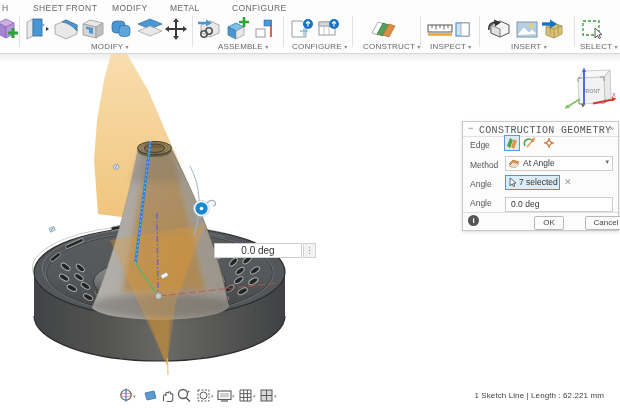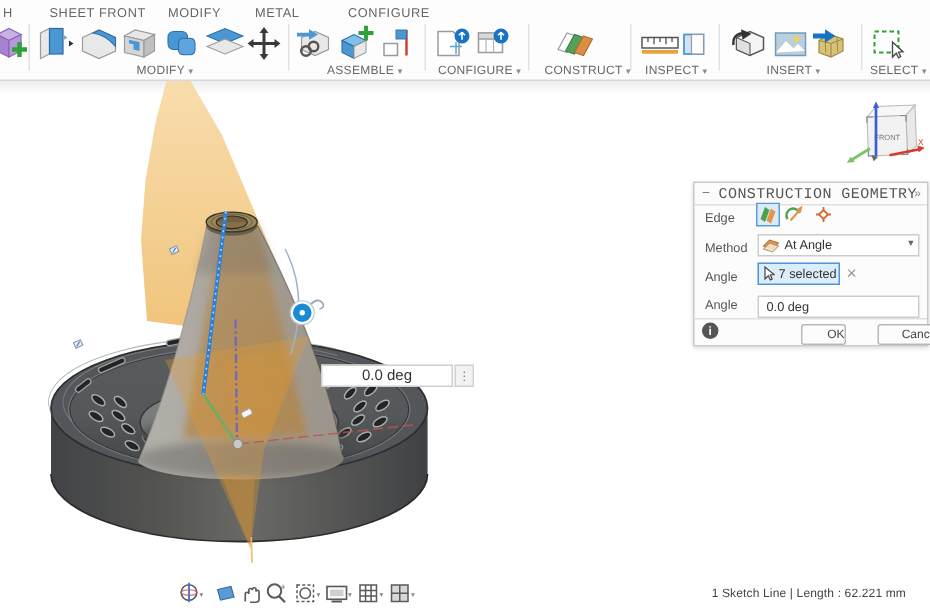--- a/index.html
+++ b/index.html
@@ -18,21 +18,21 @@
   #strip{position:absolute;left:0;top:54px;width:620px;height:9px;
          background:linear-gradient(#ededef,rgba(255,255,255,0));}
   
   #dlg{position:absolute;left:462px;top:121px;width:155px;height:108px;background:#fcfcfc;
        border:1px solid #c9c9c9;box-shadow:0 1px 3px rgba(0,0,0,.15);font-size:8px;color:#555;}
   #dlg .hdr{position:absolute;left:0;top:0;width:100%;height:14px;border-bottom:1px solid #e0e0e0;}
   #dlg .hdr .t{position:absolute;left:16px;top:3px;font-size:10px;color:#555;letter-spacing:.3px;font-family:Liberation Mono, monospace;}
   #dlg .lbl{position:absolute;left:7px;font-size:8.5px;color:#555;}
   .inbox{position:absolute;left:42px;width:106px;height:13px;background:#fff;border:1px solid #ccc;font-size:8.5px;color:#333;}
   #okbtn,#cancelbtn{position:absolute;top:94px;height:12px;background:#fcfcfc;border:1px solid #b9b9b9;
-      border-radius:2px;font-size:8px;color:#444;text-align:right;line-height:12px;}
+      border-radius:2px;font-size:8px;color:#444;text-align:center;line-height:12px;}
   
   #degbox{position:absolute;left:214px;top:243px;width:86px;height:13px;background:#fff;
           border:1px solid #cecece;font-size:10px;color:#333;text-align:center;line-height:13px;}
   #deghandle{position:absolute;left:303px;top:243px;width:11px;height:13px;background:#f2f2f2;
           border:1px solid #d2d2d2;color:#777;font-size:8px;text-align:center;line-height:13px;}
   
   #status{position:absolute;right:16px;top:391px;font-size:8px;color:#444;letter-spacing:.1px;}
 </style>
 </head>
 <body>

